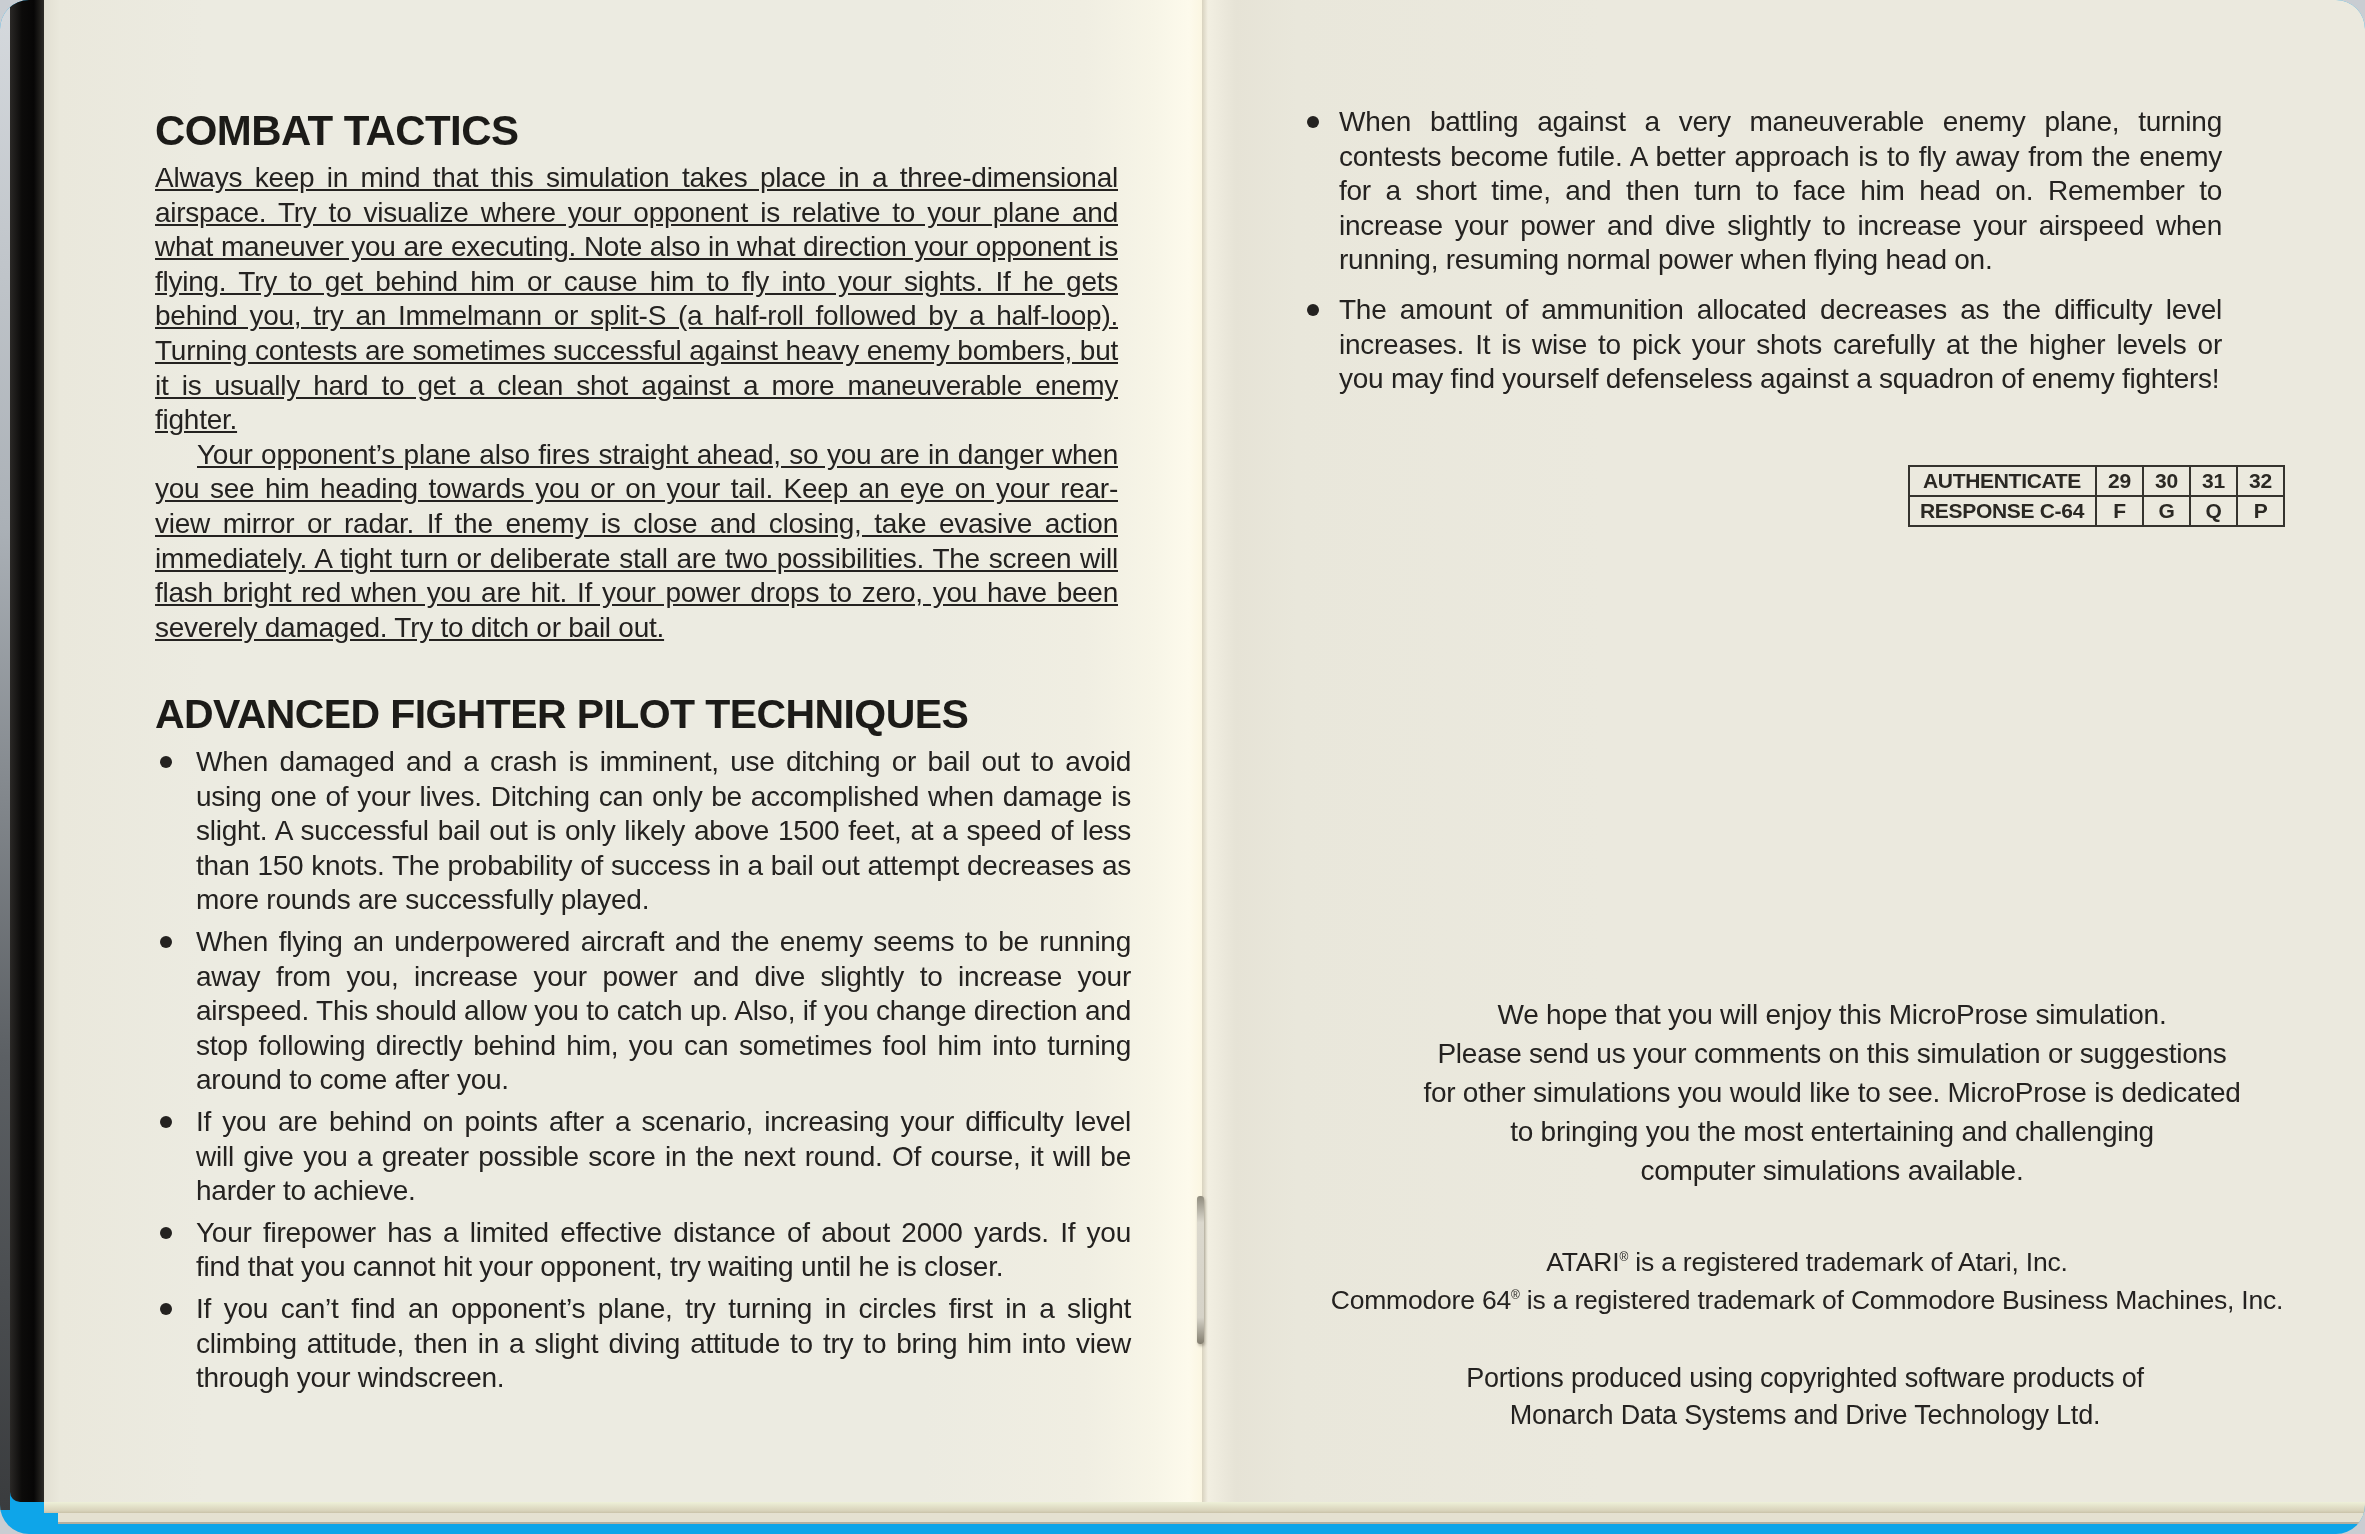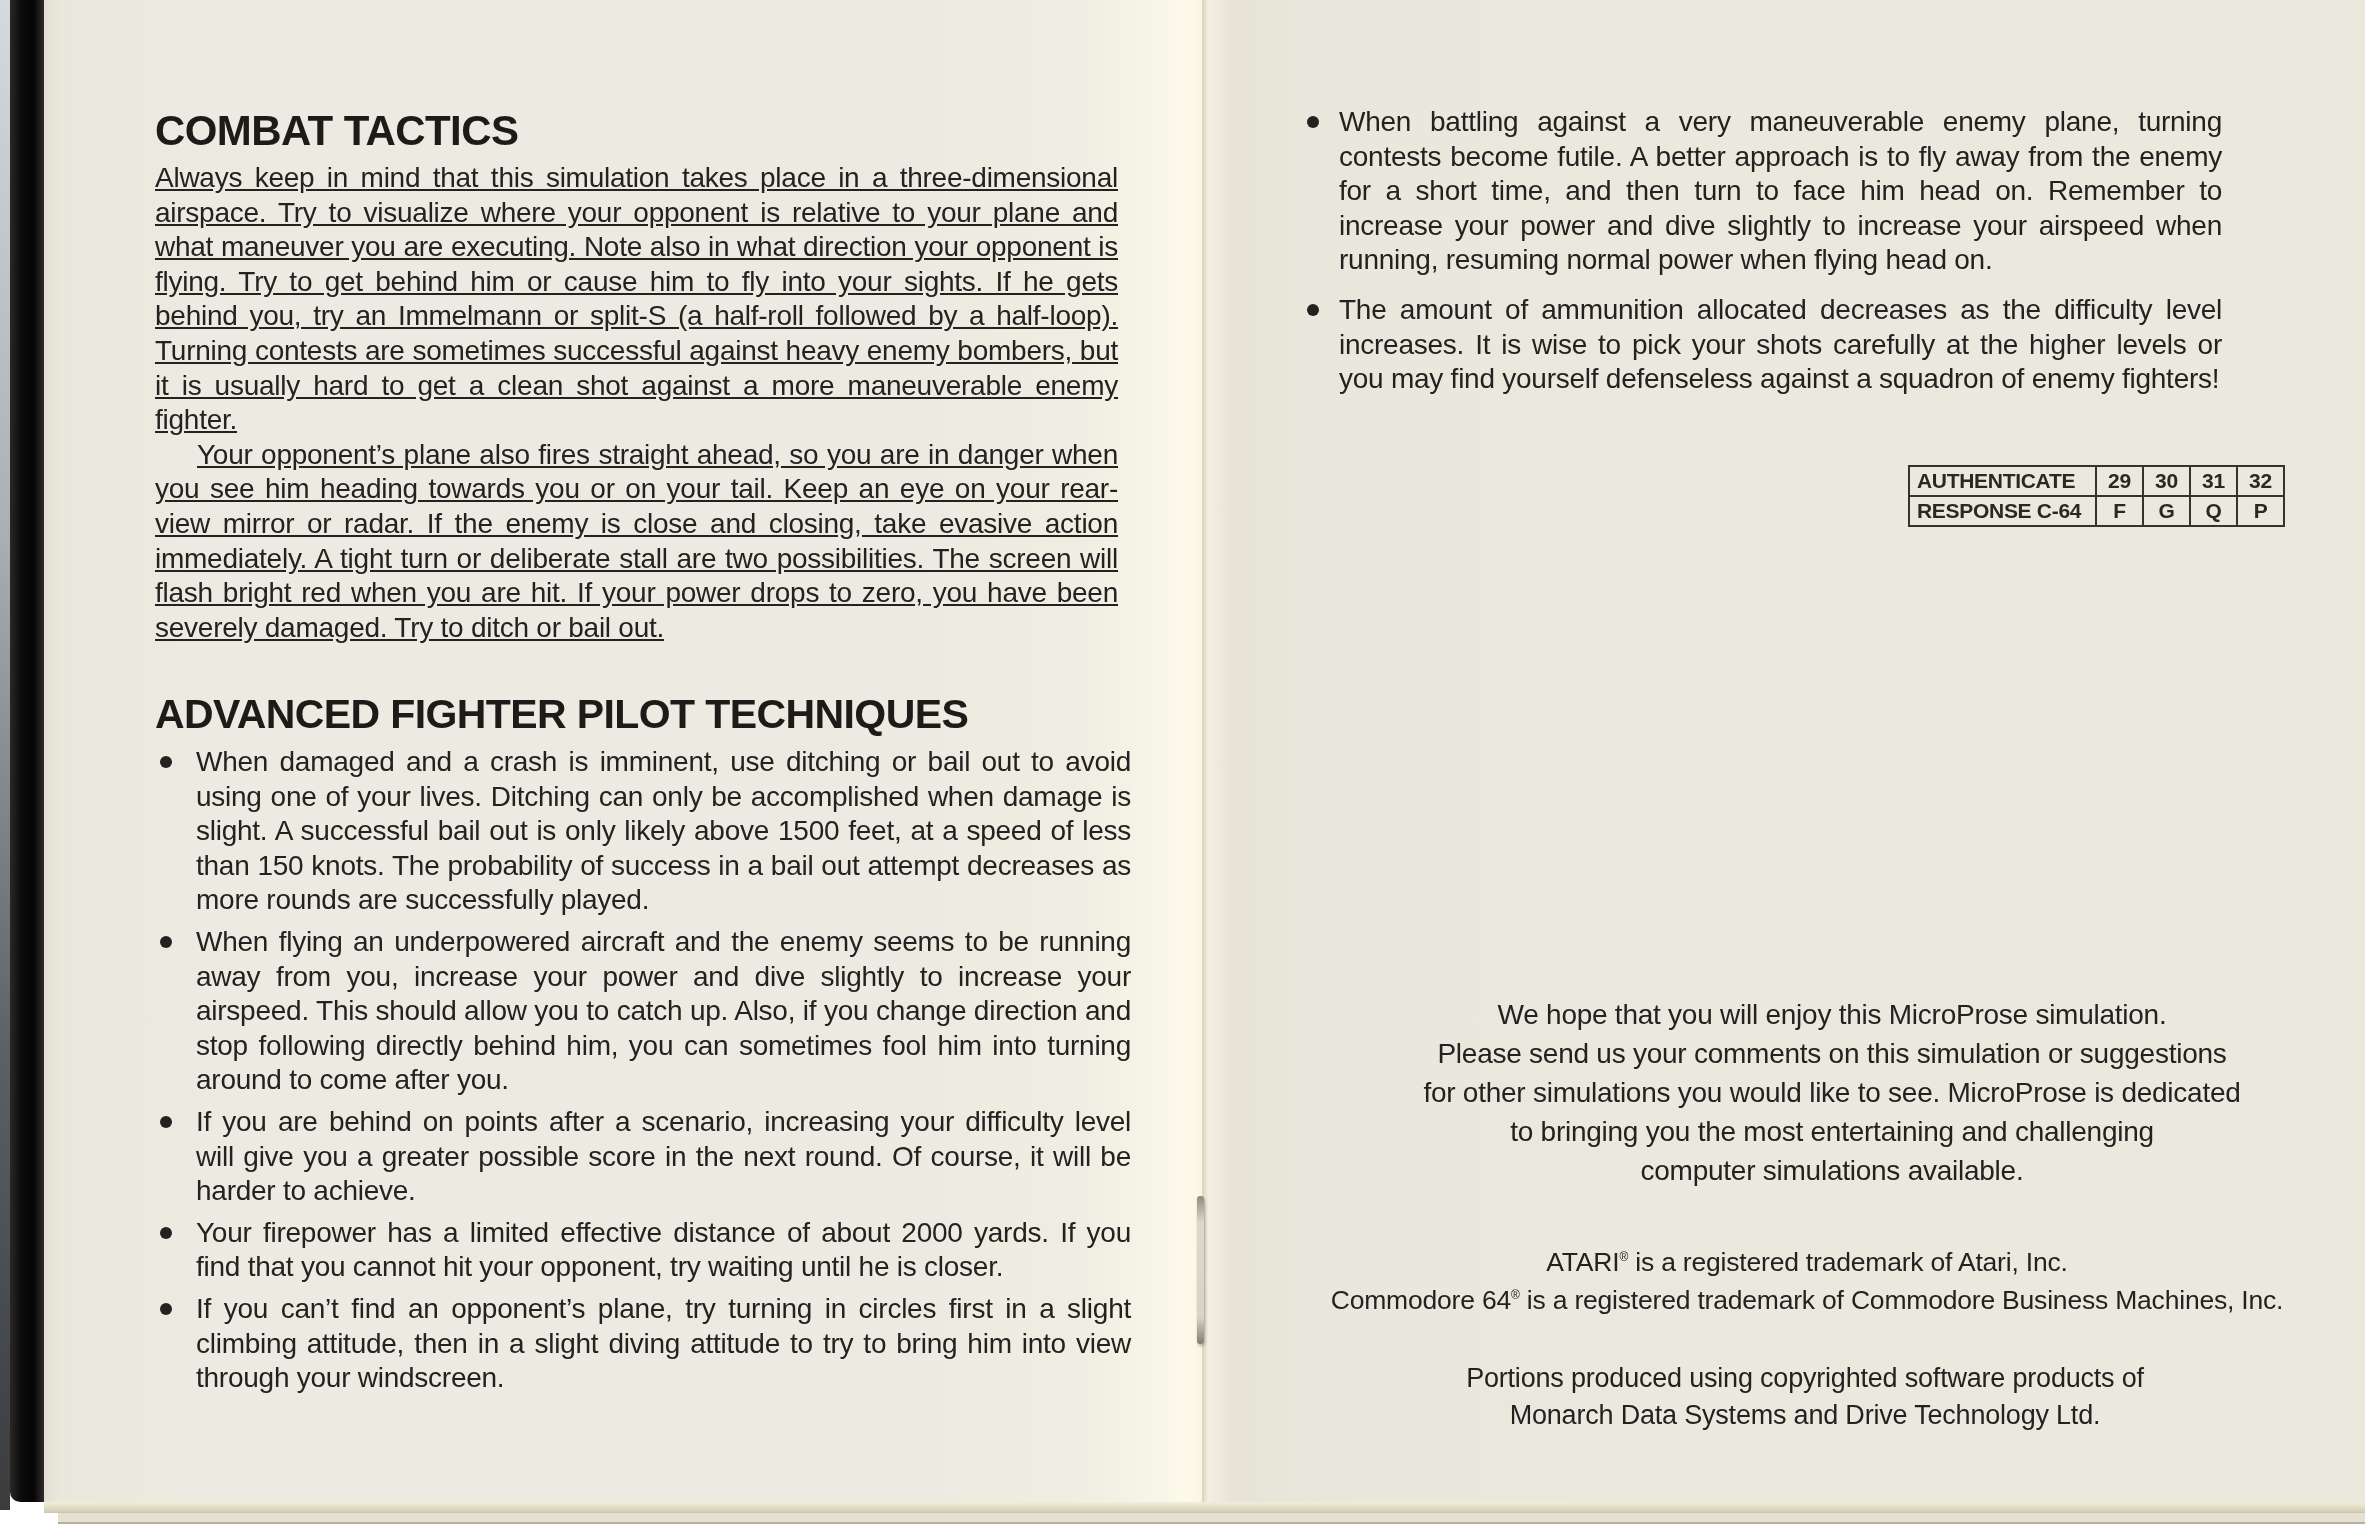--- a/index.html
+++ b/index.html
@@ -1,20 +1,21 @@
 <!DOCTYPE html>
 <html><head>
 <meta charset="utf-8">
 <style>
   html,body { margin:0; padding:0; background:#c9cdd2; }
   .canvas {
     position:relative; width:2365px; height:1534px; overflow:hidden;
-    background:#ffffff;
+    background:#0ea5e9;
     font-family:"Liberation Sans","DejaVu Sans",sans-serif;
     color:#242220;
+    border-radius:29px;
   }
   .abs { position:absolute; }
 
   
   .scan-sliver { left:0; top:0; width:10px; height:1510px;
     background:linear-gradient(#d6dade 0%, #aab0b6 35%, #5c6064 70%, #3a3c3e 100%); }
   .book-edge-left { left:10px; top:0; width:34px; height:1502px;
     background:linear-gradient(to right,#2a2826 0%,#0c0b0a 35%,#070606 70%,#2e2c28 100%);
     border-bottom-left-radius:10px; }
   .page-edge-1 { left:44px; top:1502px; width:2321px; height:11px;
@@ -45,21 +46,21 @@
   ul.bullets li { position:relative; padding-left:41px; margin:0 0 7px 0;
     font-size:28px; line-height:34.6px; letter-spacing:-0.25px; text-align:justify; }
   ul.bullets li::before { content:""; position:absolute; left:5px; top:11px;
     width:12px; height:12px; border-radius:50%; background:#242220; }
   ul.bullets.wide-gap li { padding-left:33px; margin-bottom:15px; }
   ul.bullets.wide-gap li::before { left:1px; }
 
   table.auth { border-collapse:collapse; background:transparent;
     font-weight:bold; font-size:21px; letter-spacing:-0.3px; color:#2a2823; }
   table.auth td { border:2.5px solid #35332e; height:24px; }
-  table.auth td.lbl { width:170px; padding:1px 8px 1px 7px; text-align:left; }
+  table.auth td.lbl { width:170px; padding:1px 8px 1px 7px; text-align:center; }
   table.auth td.val { width:45px; padding:2px 0; text-align:center; }
 
   .centerblock { text-align:center; }
   .closing { font-size:28px; line-height:39px; letter-spacing:-0.25px; }
   .tmline  { font-size:26.5px; line-height:38px; letter-spacing:-0.2px; }
   .tmline sup { font-size:12px; vertical-align:super; line-height:0; }
   .credits { font-size:27px; line-height:37px; letter-spacing:-0.2px; }
 </style>
 </head>
 <body>

